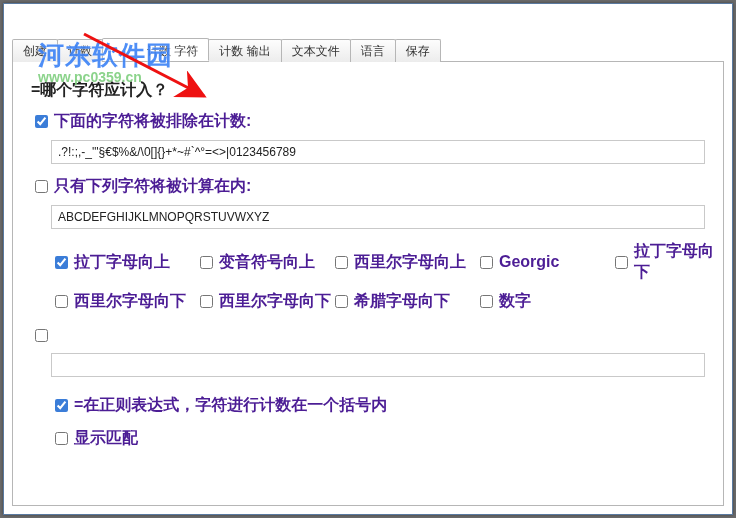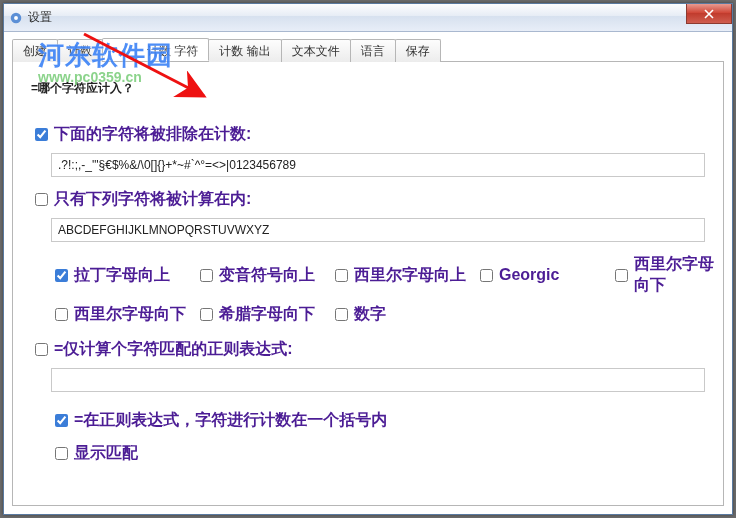--- a/index.html
+++ b/index.html
@@ -10,54 +10,38 @@
   .titlebar .title { font-size:12px; color:#2b2b2b; }
   .winbtns { position:absolute; right:0; top:0; display:flex; }
   .winbtn { width:46px; height:20px; border:1px solid #6f7d95; border-top:none; background:linear-gradient(#f4f7fb,#dde5f1); display:flex; align-items:center; justify-content:center; font-size:10px; color:#333;}
   .winbtn.close { background:linear-gradient(#e89a90,#d1493a 45%,#c0392b 46%,#cf5d4f); color:#fff; border-color:#8c3a30; border-top-right-radius:0;}
   .winbtn.close svg { width:10px; height:10px; }
   .content { position:absolute; top:28px; left:0; right:0; bottom:0; padding:6px 8px 8px 8px; }
   .tabbar { display:flex; height:24px; border-bottom:1px solid #b6b6b6; gap:0; }
   .tab { padding:3px 10px 0 10px; font-size:12px; color:#333; border:1px solid #b6b6b6; border-bottom:none; background:linear-gradient(#fdfdfd,#ececec); margin-right:-1px; border-top-left-radius:2px; border-top-right-radius:2px; cursor:default; position:relative; top:1px;}
   .tab.active { background:#fff; border-bottom:1px solid #fff; top:0; padding-top:4px; z-index:2;padding-left:44px;}
   .pane { border:1px solid #b6b6b6; border-top:none; background:#fff; height:calc(100% - 24px); padding:18px 18px 10px 18px; position:relative; }
-  .section-title { font-size:12px; font-weight:bold; color:#222; margin-bottom:27px; }
+  .section-title { font-size:16px; font-weight:bold; color:#222; margin-bottom:10px; }
   .row { display:flex; align-items:center; margin-bottom:8px; }
   .cb { width:13px; height:13px; margin-right:6px; accent-color:#3b7dd8; flex:0 0 auto;}
   .lbl { font-size:16px; color:#4c1d95;font-weight:bold; }
   .txt { width:100%; height:24px; border:1px solid #c9c9c9; background:#fff; font-size:12px; padding:3px 6px; color:#222; }
   .indent { margin-left:20px; margin-bottom:12px;}
   .grid5 { display:grid; grid-template-columns: 145px 135px 145px 135px 110px; row-gap:8px; margin-left:20px; margin-bottom:14px;}
   .grid5 .cell { display:flex; align-items:center; }
   .watermark { position:absolute; top:2px; left:34px; pointer-events:none; opacity:.9; z-index:5;}
   .watermark .cn { font-size:26px; font-weight:bold; color:#3b82f6; letter-spacing:1px; text-shadow:0 0 1px #fff;margin-top:32px;}
   .watermark .url { font-size:14px; color:#7fcf7f; font-weight:bold; margin-top:-4px;}
   .arrow { position:absolute; top:20px; left:70px; z-index:6; pointer-events:none;}
 </style>
 </head>
 <body>
 
 <div class="window">
 
-  <div class="titlebar">
-    <span class="icon">
-      <svg width="14" height="14" viewBox="0 0 16 16">
-          <circle cx="8" cy="8" r="6" fill="#5b8fd6"></circle>
-          <circle cx="8" cy="8" r="2.2" fill="#fff"></circle>
-        </svg>
-    </span>
-    <span class="title">设置</span>
-    <div class="winbtns">
-      <div class="winbtn close">
-        <svg viewBox="0 0 10 10">
-            <path d="M1 1 L9 9 M9 1 L1 9" stroke="#fff" stroke-width="1.6"></path>
-          </svg>
-      </div>
-    </div>
-  </div>
 
   <div class="watermark">
     <div class="cn">河东软件园</div>
     <div class="url">www.pc0359.cn</div>
   </div>
 
   <svg class="arrow" width="160" height="90">
     <defs>
         <marker id="ah" markerWidth="12" markerHeight="12" refX="9" refY="5" orient="auto">
           <path d="M0,0 L10,5 L0,10 L3,5 Z" fill="#e11"></path>
@@ -111,39 +95,42 @@
             <input type="checkbox" class="cb" style="">
             <span class="lbl">西里尔字母向上</span>
           </div>
         <div class="cell">
             <input type="checkbox" class="cb" style="">
             <span class="lbl">Georgic</span>
           </div>
 
         <div class="cell">
             <input type="checkbox" class="cb" style="">
+            <span class="lbl">拉丁字母向下</span>
+          </div>
+        <div class="cell">
+            <input type="checkbox" class="cb" style="">
             <span class="lbl">西里尔字母向下</span>
           </div>
         <div class="cell">
             <input type="checkbox" class="cb" style="">
             <span class="lbl">西里尔字母向下</span>
           </div>
         <div class="cell">
             <input type="checkbox" class="cb" style="">
             <span class="lbl">希腊字母向下</span>
           </div>
         <div class="cell">
             <input type="checkbox" class="cb" style="">
             <span class="lbl">数字</span>
           </div>
       </div>
 
       <div class="row">
         <input type="checkbox" class="cb" style="">
-        <span class="lbl">=仅计算个字符匹配的正则表达式:</span>
       </div>
       <div class="indent">
         <input class="txt" value="" style="">
       </div>
 
       <div style="height:6px"></div>
 
       <div class="row indent" style="margin-left:20px">
         <input type="checkbox" class="cb" checked="" style="">
         <span class="lbl">=在正则表达式，字符进行计数在一个括号内</span>

